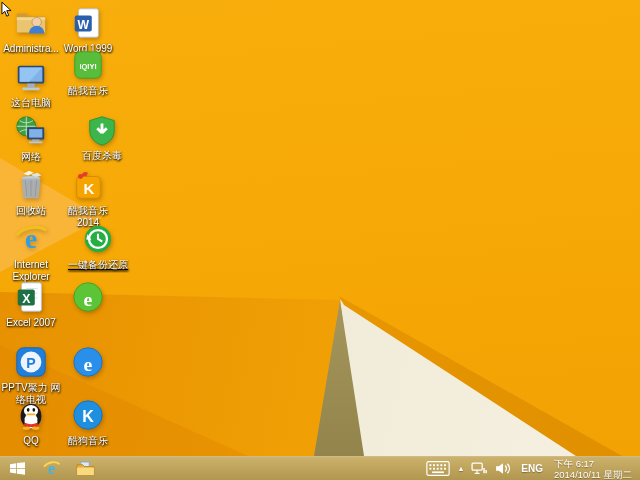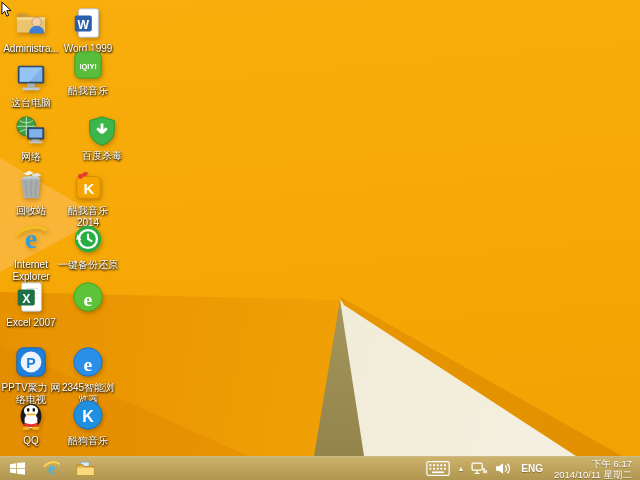--- a/index.html
+++ b/index.html
@@ -34,21 +34,21 @@
     border-top:1px solid rgba(255,255,255,.35);box-sizing:border-box;
     display:flex;align-items:center;}
   .tbtn{width:34px;height:24px;display:flex;align-items:center;justify-content:center;}
   .tbtn svg{display:block;}
   #tray{margin-left:auto;display:flex;align-items:center;height:36px;}
   .trayitem{display:flex;align-items:center;justify-content:center;height:24px;padding:0 4px;}
   .trayitem svg{display:block;}
   #chevron{color:#fff;font-size:7px;padding:0 3px;text-shadow:0 1px 1px rgba(0,0,0,.3);}
   #lang{color:#fff;font-size:10px;font-weight:bold;padding:0 7px;
     text-shadow:0 1px 1px rgba(0,0,0,.3);}
-  #clock{color:#fff;font-size:9.5px;line-height:11px;text-align:right;
+  #clock{color:#fff;font-size:9.5px;line-height:11px;
     padding:0 8px 0 4px;text-shadow:0 1px 1px rgba(0,0,0,.35);}
   
   #cursor{position:absolute;left:1px;top:1px;z-index:50;}
 </style>
 </head>
 <body>
 
 <div id="desktop">
   <div class="facet facet-left"></div>
   <div class="facet facet-wedge"></div>
@@ -150,21 +150,21 @@
       <div class="dicon" style="left: -7px; top: 222px;">
         <span class="art">
           <svg viewBox="0 0 36 36">
             <text x="18" y="28" font-size="29" font-weight="bold" fill="#2e9fe6" text-anchor="middle" font-family="serif">e</text>
             <path d="M3 14 C10 5,27 3,34 9" stroke="#f2c01e" stroke-width="3" fill="none"></path>
           </svg>
         </span>
         <span class="lbl">Internet
 Explorer</span>
       </div>
-      <div class="dicon" style="left: 50px; top: 222px;">
+      <div class="dicon" style="left: 60px; top: 222px; text-decoration: underline;">
         <span class="art">
           <svg viewBox="0 0 36 36">
             <circle cx="18" cy="18" r="14" fill="#27ae42"></circle>
             <circle cx="18" cy="18" r="9.5" fill="none" stroke="#fff" stroke-width="2.4"></circle>
             <path d="M18 12.5v5.5l4.5 2.8" stroke="#fff" stroke-width="2.2" fill="none"></path>
             <path d="M7 13l-1.5 5.5L11 19z" fill="#fff"></path>
           </svg>
         </span>
         <span class="lbl">一键备份还原</span>
       </div>
@@ -199,22 +199,20 @@
         <span class="lbl">PPTV聚力 网
 络电视</span>
       </div>
       <div class="dicon" style="left: 50px; top: 345px;">
         <span class="art">
           <svg viewBox="0 0 36 36">
             <circle cx="18" cy="18" r="15" fill="#2a8fe8" stroke="#1a72c4"></circle>
             <text x="18" y="27" font-size="21" font-weight="bold" fill="#fff" text-anchor="middle" font-family="serif">e</text>
           </svg>
         </span>
-        <span class="lbl">2345智能浏
-览器</span>
       </div>
       <div class="dicon" style="left: -7px; top: 398px;">
         <span class="art">
           <svg viewBox="0 0 36 36">
             <ellipse cx="18" cy="19" rx="11" ry="13" fill="#1a1a1a"></ellipse>
             <ellipse cx="18" cy="13.5" rx="7.5" ry="6" fill="#fff"></ellipse>
             <ellipse cx="18" cy="24" rx="7" ry="8" fill="#fff"></ellipse>
             <ellipse cx="15" cy="12.5" rx="1.4" ry="2" fill="#111"></ellipse>
             <ellipse cx="21" cy="12.5" rx="1.4" ry="2" fill="#111"></ellipse>
             <path d="M14 16.5h8c1 1 1 1.8 0 1.8h-8c-1 0-1-.8 0-1.8z" fill="#f5b31d"></path>

